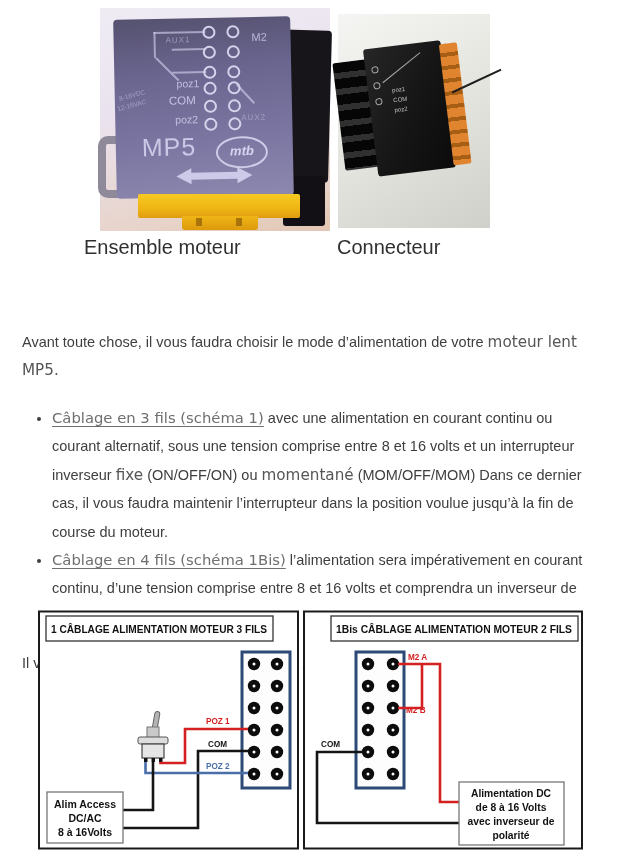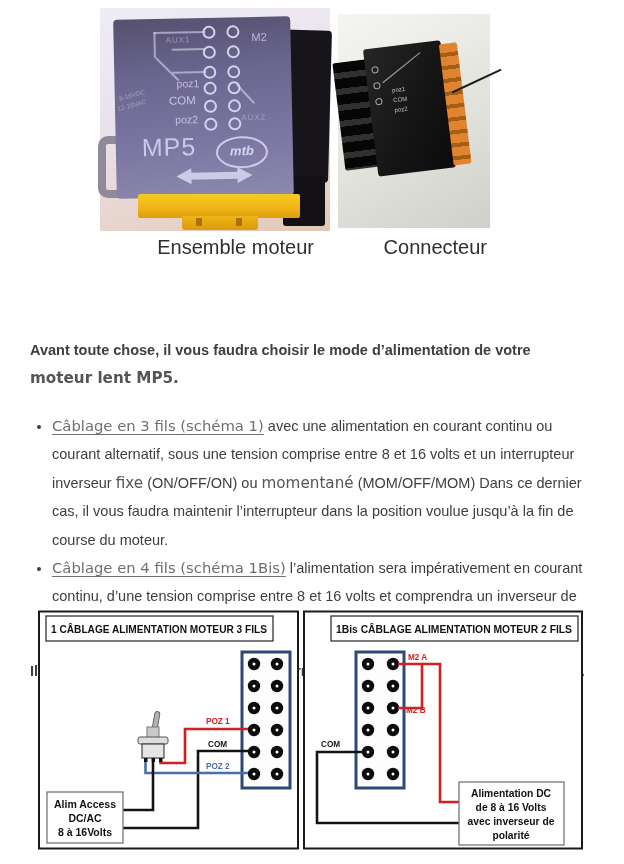--- a/index.html
+++ b/index.html
@@ -5,21 +5,21 @@
   html,body{margin:0;padding:0;background:#ffffff;}
   .page{position:relative;width:624px;height:864px;background:#ffffff;overflow:hidden;
         font-family:"Liberation Sans",sans-serif;color:#3e3e3e;}
   .abs{position:absolute;}
 
   
   .photoA{left:100px;top:8px;width:230px;height:223px;
           background:linear-gradient(165deg,#efecf4 0%,#eae3ef 38%,#e7d3c9 82%,#e2c6b2 100%);}
   .photoB{left:338px;top:14px;width:152px;height:214px;
           background:linear-gradient(150deg,#f5f5f3 0%,#e3e3dd 55%,#d0d0ca 100%);}
-  .caption{top:233px;height:28px;font-size:20px;color:#2f2f2f;text-align:right;line-height:28px;}
+  .caption{top:233px;height:28px;font-size:20px;color:#2f2f2f;text-align:left;line-height:28px;}
 
   .blkconn{left:170px;top:22px;width:60px;height:152px;background:#17151a;border-radius:4px;transform:rotate(1.5deg);}
   .blkconn2{left:183px;top:168px;width:42px;height:50px;background:#121015;border-radius:3px;}
   .tabloop{left:-2px;top:128px;width:24px;height:46px;border:8px solid #8f8a99;border-radius:10px;}
   .module{left:15px;top:10px;width:177px;height:179px;border-radius:4px;transform:rotate(-1.2deg);
           background:linear-gradient(175deg,#55516f 0%,#6b6690 32%,#7d78a3 70%,#8d88ae 100%);}
   .silk{position:absolute;color:#cbc7e6;}
   .ringpin{position:absolute;width:9px;height:9px;border:2.5px solid #d5d2ec;border-radius:50%;}
   .sline{position:absolute;background:rgba(208,204,233,.65);}
   .mp5logo{left:100px;top:119px;width:48px;height:28px;border:2px solid #cfcbe8;border-radius:50%;
@@ -37,21 +37,21 @@
          background:linear-gradient(120deg,#262626 0%,#151515 55%,#0b0b0b 100%);}
   .corange{left:110px;top:34px;width:18px;height:122px;border-radius:2px;
            background:repeating-linear-gradient(180deg,#e08430 0 9px,#a65d14 9px 13px);}
   .cring{position:absolute;width:5px;height:5px;border:1.5px solid rgba(255,255,255,.6);border-radius:50%;left:40px;}
   .cetch{left:46px;top:52px;width:48px;height:0;border-top:1.5px solid rgba(255,255,255,.6);transform:rotate(-32deg);}
   .clabel{position:absolute;left:58px;font-size:6px;line-height:9px;color:rgba(255,255,255,.7);}
   .cwire{left:116px;top:74px;width:54px;height:2px;background:#1e1e1e;transform:rotate(-18deg);}
 
   
   .content{left:22px;top:328px;width:582px;font-size:14.5px;line-height:28px;color:#3e3e3e;}
-  .content p{margin:8px;font-weight:bold;}
+  .content p{margin:0;}
   .altfont{font-family:"DejaVu Sans",sans-serif;font-size:15.2px;color:#555555;}
   a.doclink{font-family:"DejaVu Sans",sans-serif;font-size:14.8px;color:#6f6f6f;
             text-decoration:underline;text-underline-offset:3px;}
   ul.choices{margin:20px 0 0 0;padding-left:30px;}
   ul.choices li{margin:0;line-height:28.4px;}
   .note{margin-top:18px !important;}
 
   
   .diag{top:610px;}
   svg text{font-family:"Liberation Sans",sans-serif;}

